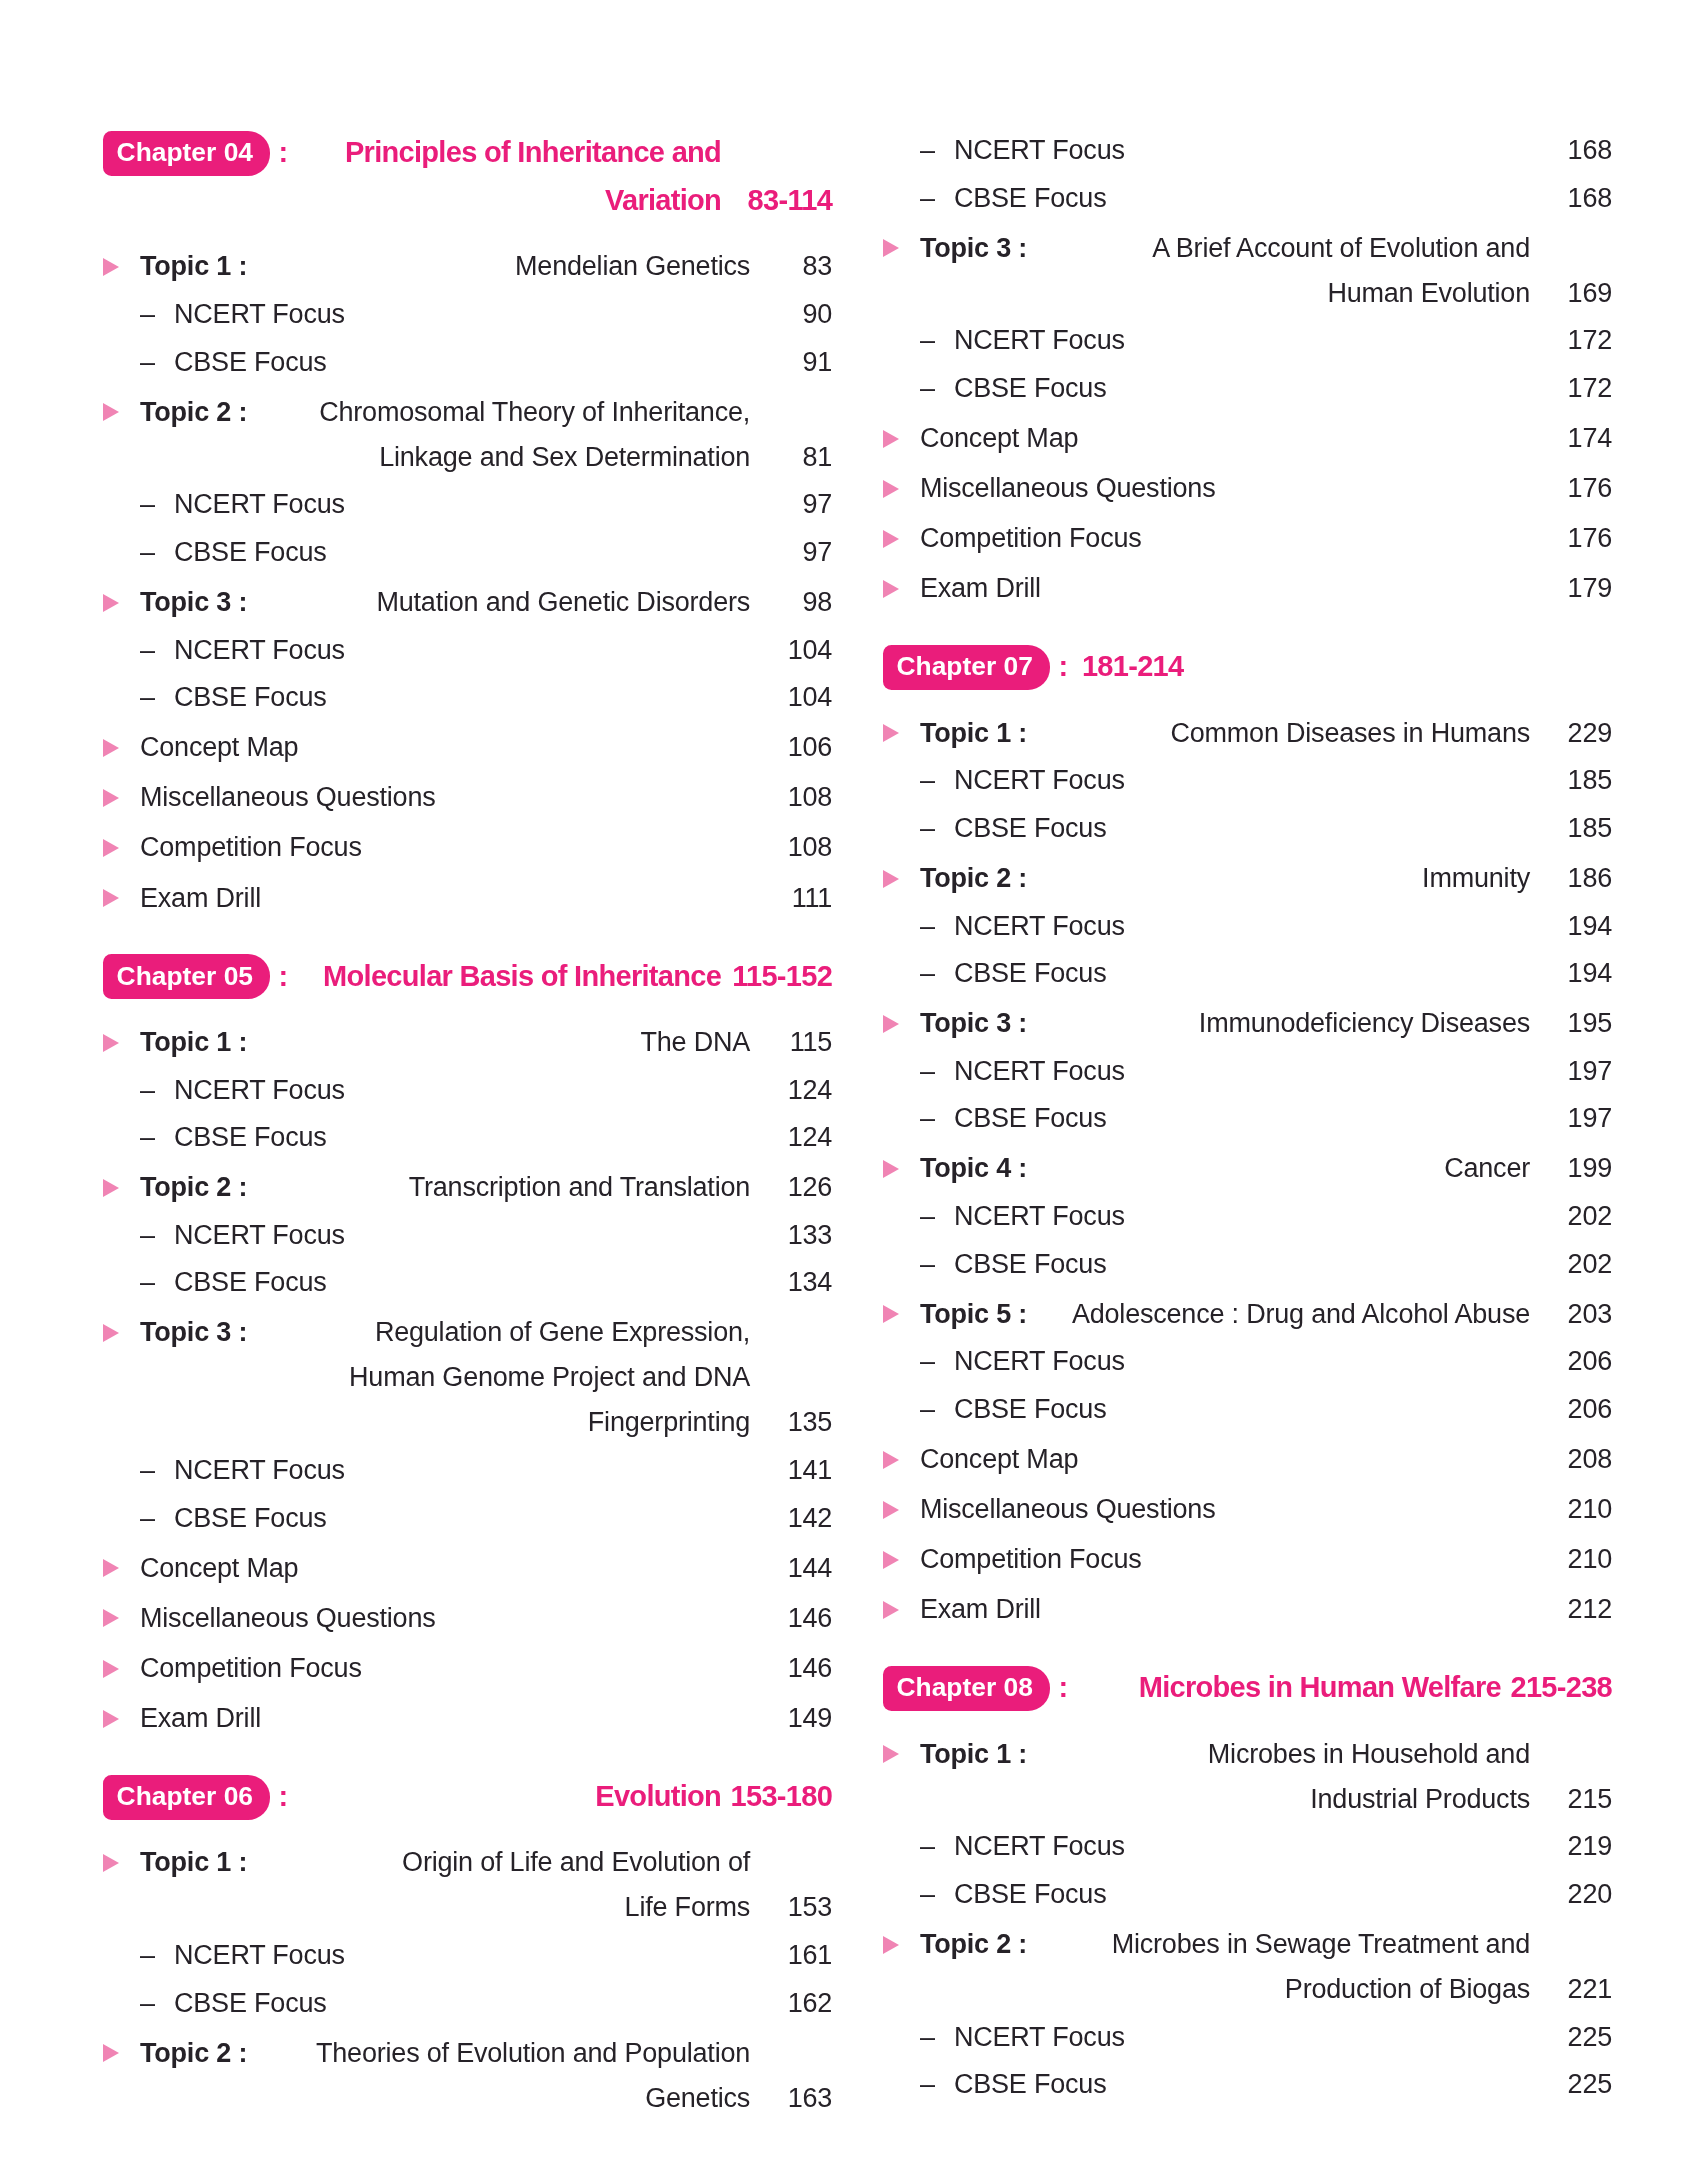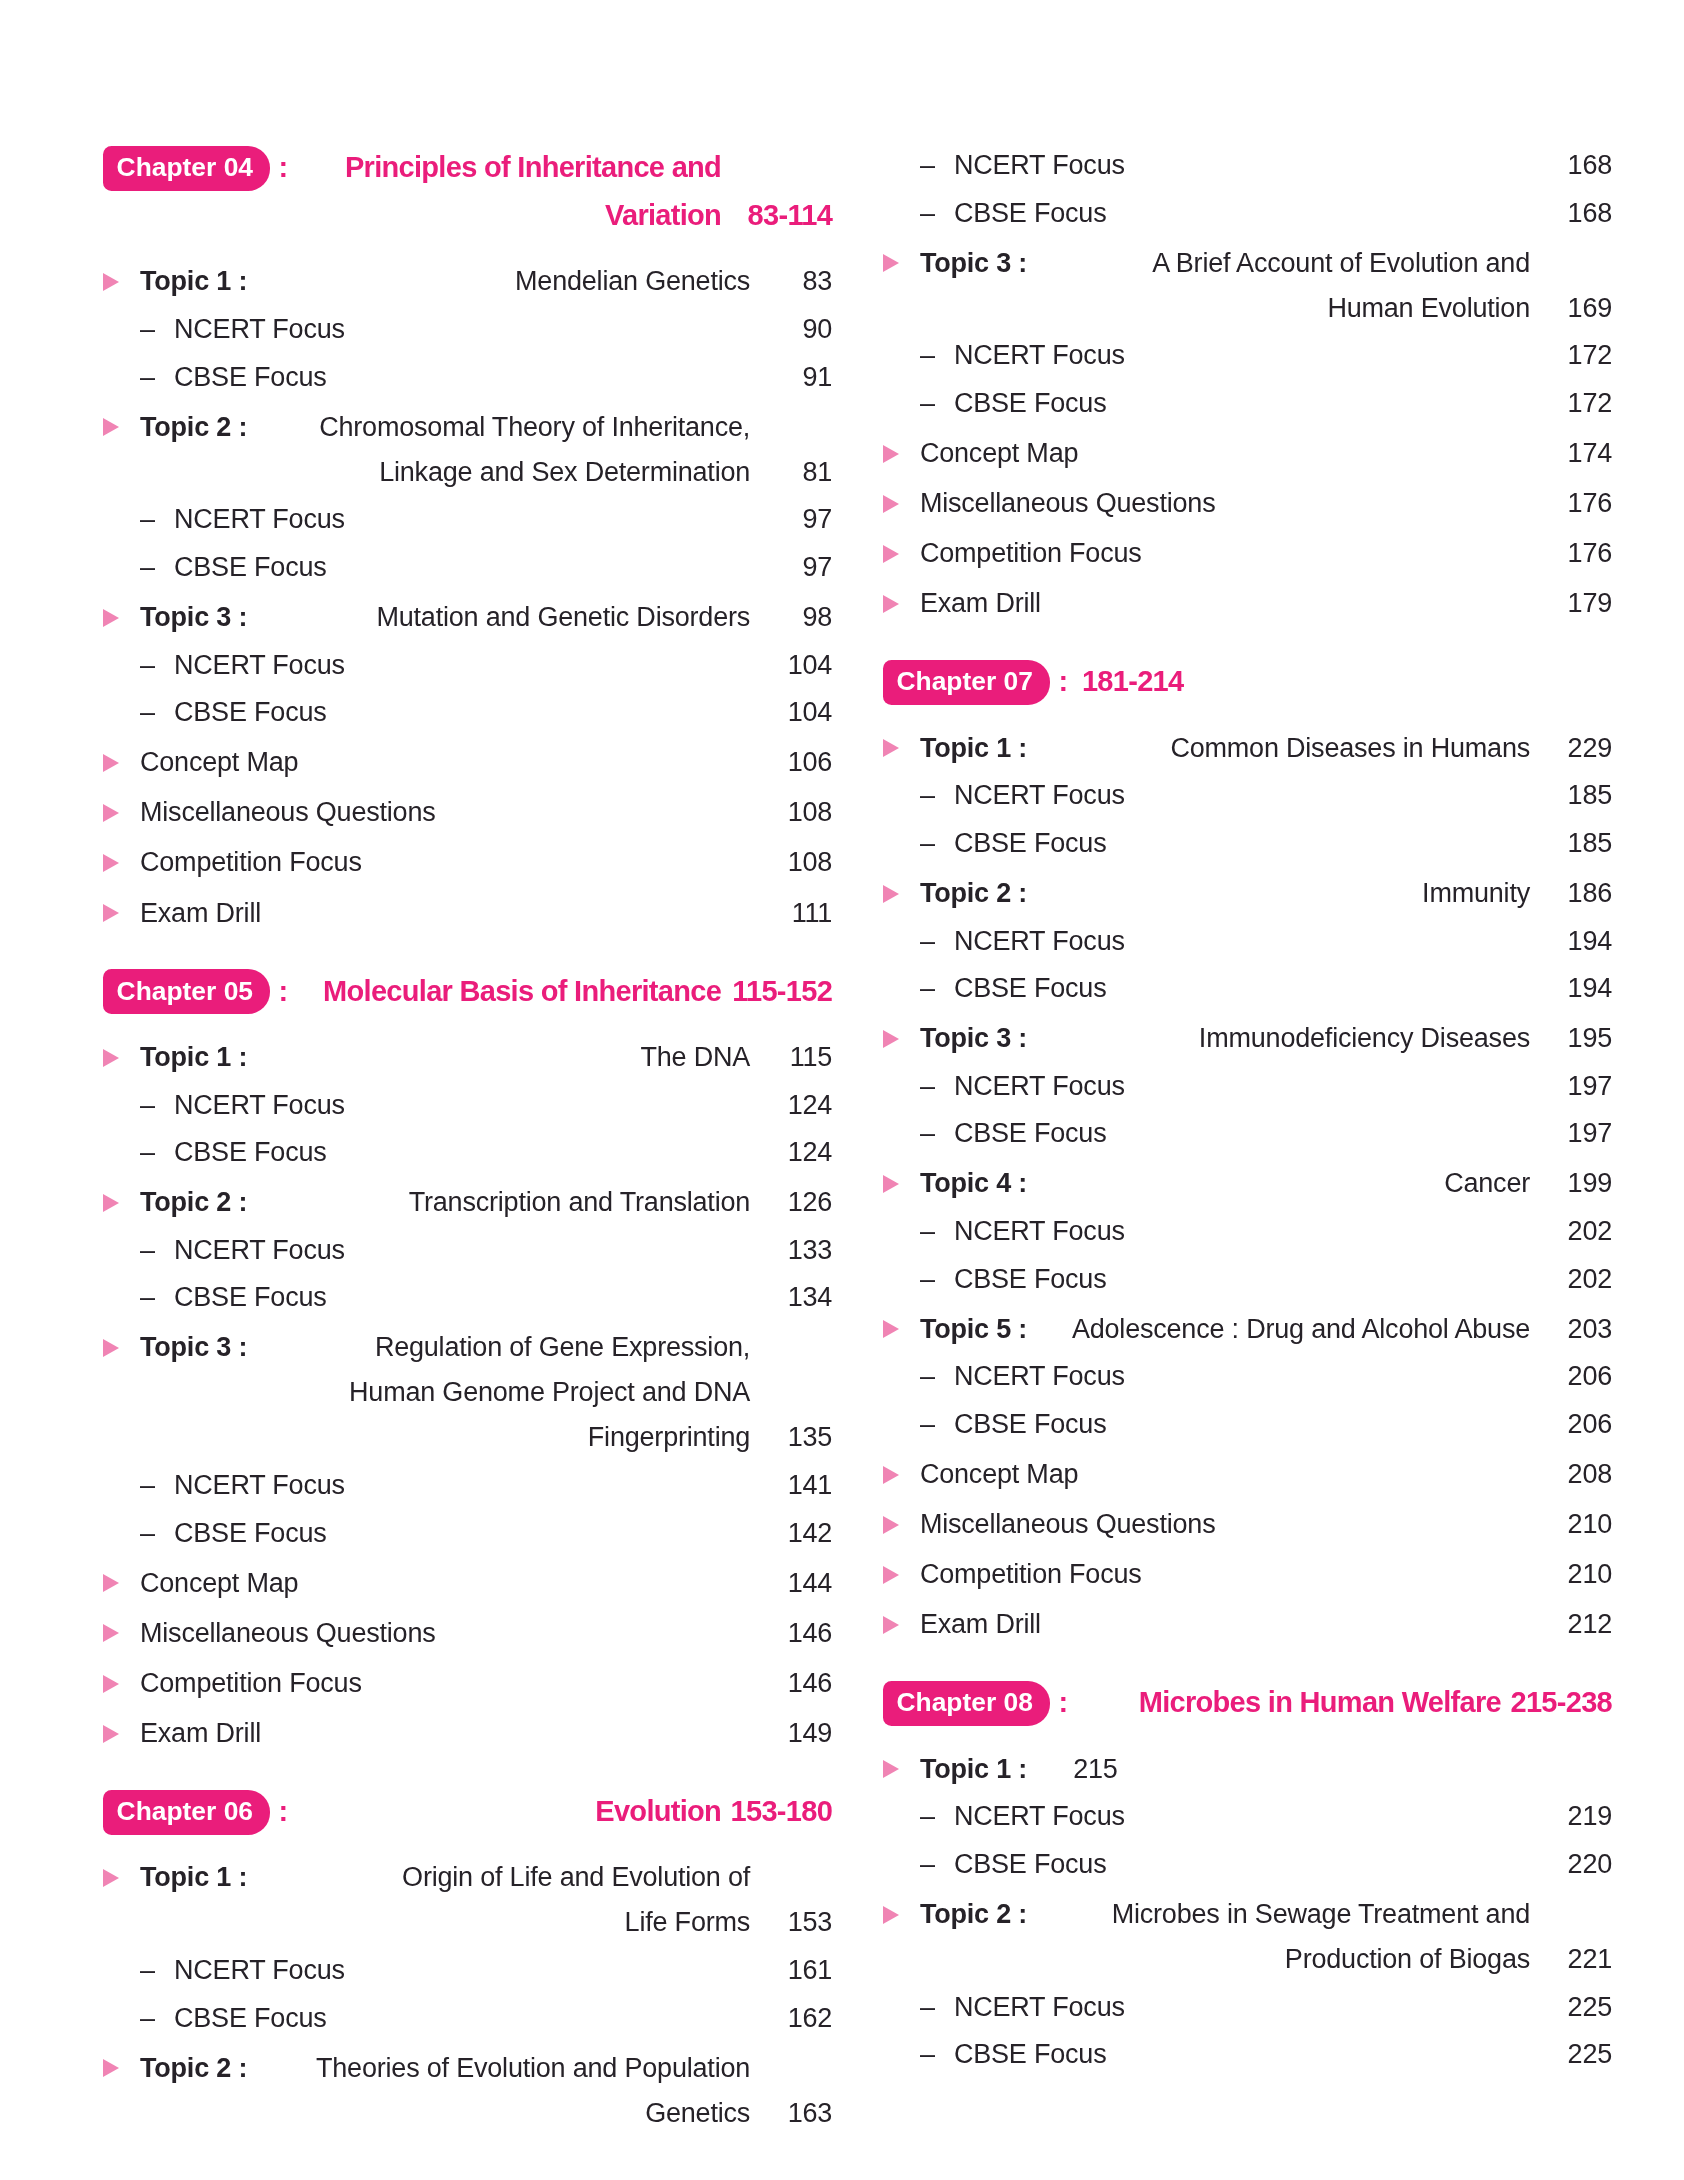--- a/index.html
+++ b/index.html
@@ -6,21 +6,21 @@
     --pink:#EA1D7B;
     --bullet:#F084B4;
     --ink:#262228;
   }
   *{box-sizing:border-box;}
   html,body{margin:0;padding:0;}
   body{
     width:1684px;height:2181px;overflow:hidden;background:#ffffff;
     font-family:"Liberation Sans","DejaVu Sans",sans-serif;color:var(--ink);
   }
-  .toc{display:flex;gap:44px;padding:128px 72px 0 81px;width:100%;margin-top:15px;}
+  .toc{display:flex;gap:44px;padding:128px 72px 0 81px;width:100%;}
   .col{flex:1 1 0;min-width:0;padding-left:22px;}
   .col--right{padding-left:6.8px;}
 
   .row{display:flex;align-items:flex-start;font-size:27px;line-height:45px;letter-spacing:-0.2px;}
   .row--topic,.row--item{margin-top:5.1px;}
   .row--sub{margin-top:2.6px;}
   .col > :first-child{margin-top:0;}
 
   .bullet-cell{flex:0 0 37px;padding-top:13.6px;}
   .tri{display:block;width:0;height:0;border-left:16px solid var(--bullet);
@@ -472,20 +472,22 @@
     <span class="badge">Chapter 08</span>
     <span class="sep">:</span>
     <span class="title">Microbes in Human Welfare</span>
     <span class="page-num">215-238</span>
   </div>
       <div class="row row--topic">
     <span class="bullet-cell">
           <span class="tri"></span>
         </span>
     <span class="prefix">Topic 1 :</span>
+    <span class="title">Microbes in Household and
+Industrial Products</span>
     <span class="page-num">215</span>
   </div>
       <div class="row row--sub">
     <span class="bullet-cell"></span>
     <span class="dash-cell">–</span>
     <span class="label">NCERT Focus</span>
     <span class="page-num">219</span>
   </div>
       <div class="row row--sub">
     <span class="bullet-cell"></span>

